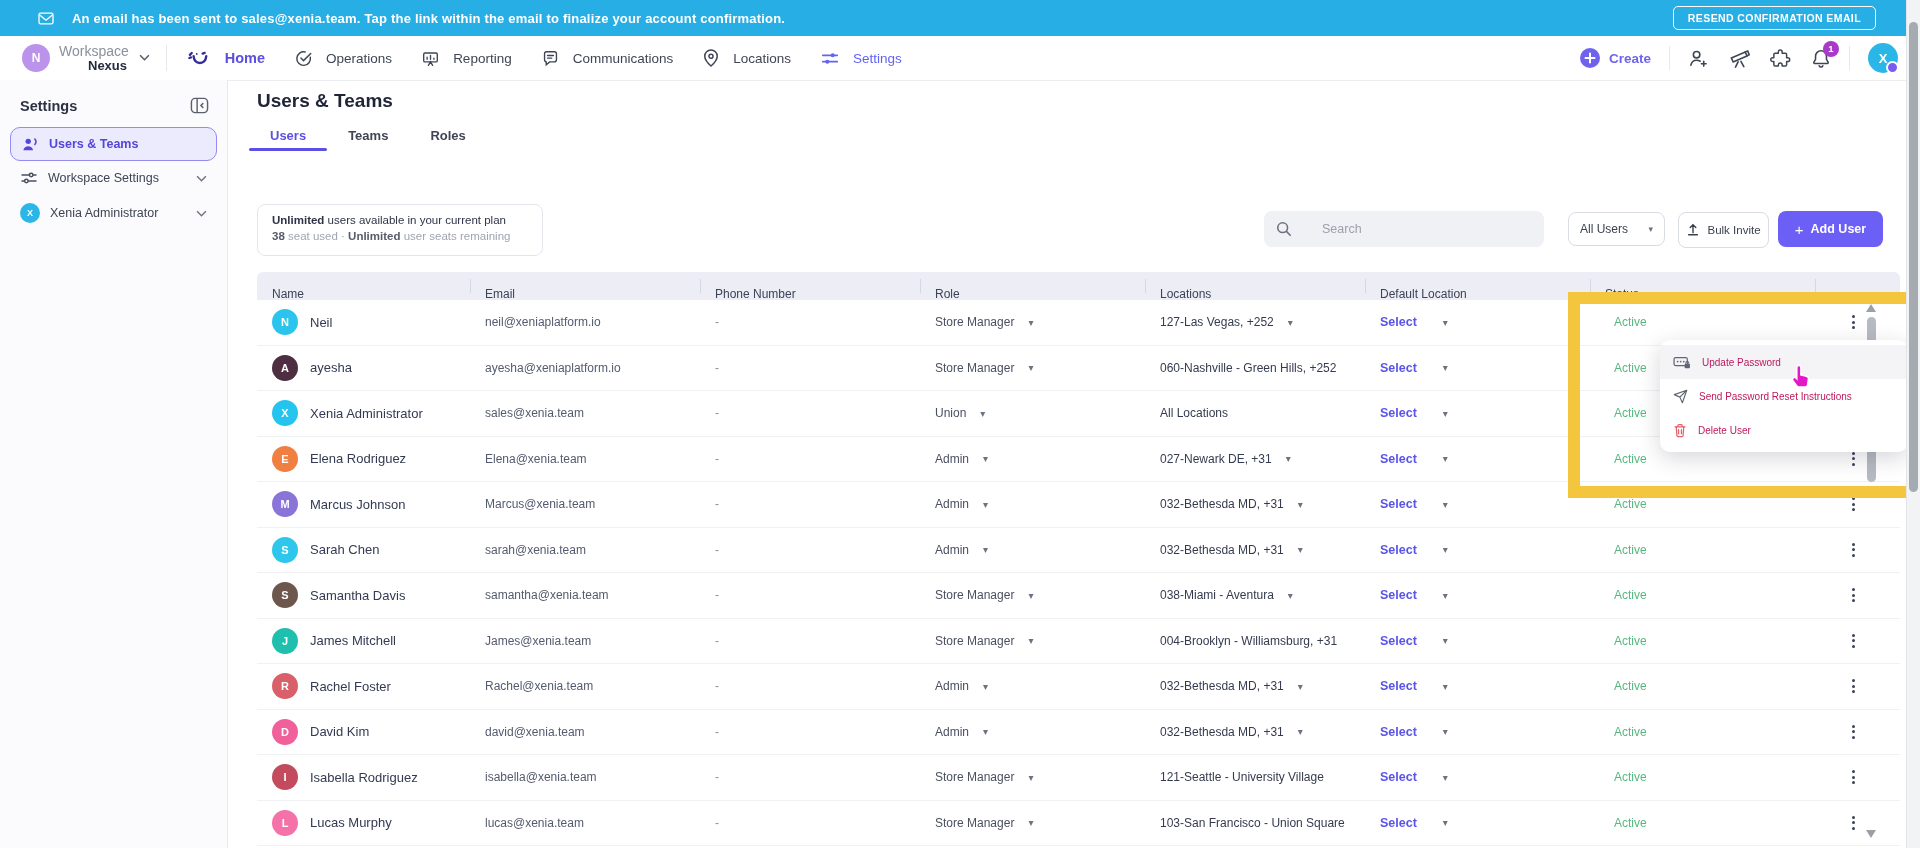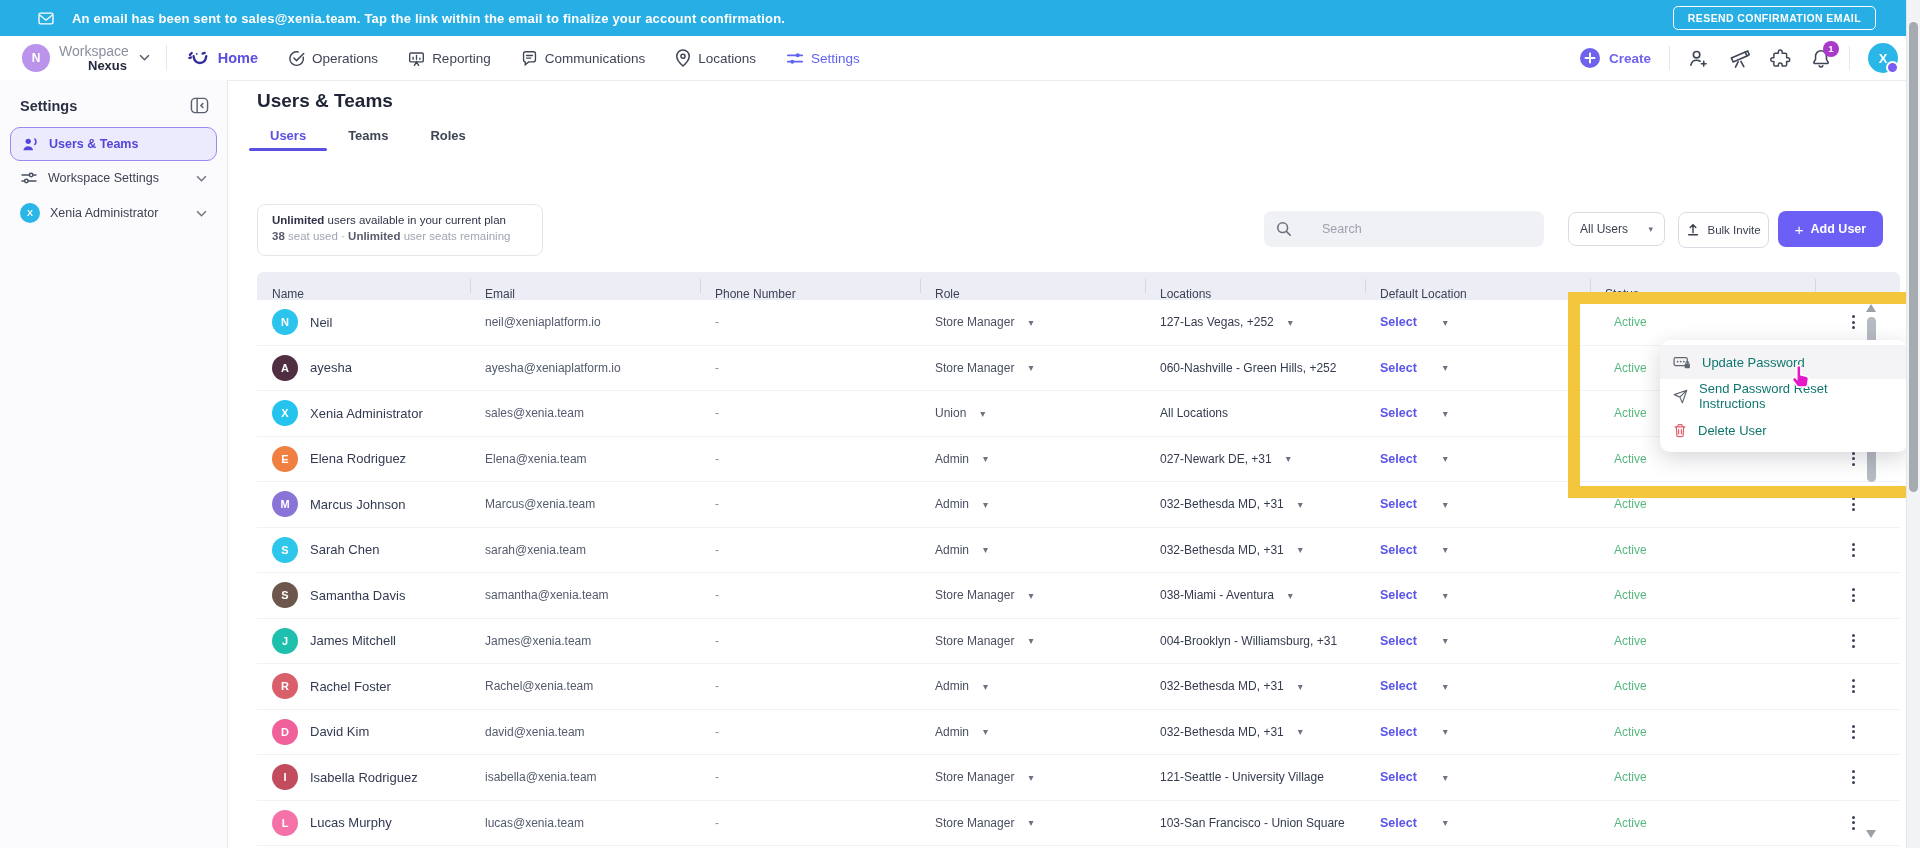--- a/index.html
+++ b/index.html
@@ -20,21 +20,21 @@
   .navbar{left:0;top:36px;width:1920px;height:44px;background:#fff;border-bottom:1px solid #ecedf1;
           display:flex;align-items:center;}
   .ws{display:flex;align-items:center;margin-left:22px;}
   .ws-avatar{width:28px;height:28px;border-radius:50%;background:#bb93ea;color:#fff;font-size:12px;
              font-weight:700;display:flex;align-items:center;justify-content:center;}
   .ws-txt{margin-left:9px;line-height:1.05;}
   .ws-label{font-size:14px;color:#8b909d;}
   .ws-name{font-size:13px;font-weight:700;color:#252b3d;padding-left:29px;}
   .nav-divider{width:1px;height:26px;background:#e7e8ec;margin:0 20px 0 16px;}
   .nav-items{display:flex;align-items:center;gap:30px;}
-  .nav-item{display:flex;align-items:center;gap:7px;font-size:13.5px;font-weight:500;color:#3f4555;justify-content:flex-end;}
+  .nav-item{display:flex;align-items:center;gap:14px;font-size:13.5px;font-weight:500;color:#3f4555;justify-content:flex-end;}
   .nav-item.brand .lbl{color:#5b4fe0;font-weight:700;font-size:14.5px;}
   .nav-item.current .lbl{color:#6163f2;}
   .nav-right{position:absolute;right:22px;top:0;height:44px;display:flex;align-items:center;gap:18px;}
   .create{display:flex;align-items:center;gap:8px;color:#6f63ee;font-size:13.5px;font-weight:600;}
   .vline{width:1px;height:24px;background:#e7e8ec;}
   .icon-group{display:flex;align-items:center;gap:20px;}
   .bell-wrap{position:relative;}
   .badge{position:absolute;top:-7px;right:-8px;width:16px;height:16px;border-radius:50%;
          background:#a939c9;color:#fff;font-size:9.5px;font-weight:700;display:flex;align-items:center;justify-content:center;}
   .user-avatar{width:30px;height:30px;border-radius:50%;background:#2ab7e8;color:#fff;font-size:13px;
@@ -111,22 +111,22 @@
           border-bottom:8px solid #9aa0a8;}
   .tbl-thumb{left:1867px;top:317px;width:9px;height:165px;background:#b6bac2;border-radius:5px;}
   .tbl-down{left:1866px;top:830px;width:0;height:0;border-left:5px solid transparent;border-right:5px solid transparent;
           border-top:8px solid #9aa0a8;}
 
   
   .hl-box{left:1568px;top:292px;width:430px;height:206px;border:12px solid #f4c63d;box-sizing:border-box;
           z-index:6;pointer-events:none;}
   .menu{left:1660px;top:340px;width:248px;background:#fff;border-radius:10px;z-index:7;
         box-shadow:0 6px 22px rgba(25,28,50,.18);padding:5px 0;}
-  .menu-item{height:34px;display:flex;align-items:center;gap:11px;padding:0 13px;font-size:13px;
-             font-weight:500;color:#0f766e;}
+  .menu-item{height:34px;display:flex;align-items:center;gap:11px;padding:0 13px;font-size:10px;
+             font-weight:500;color:#be185d;}
   .menu-item.hover{background:#f4f4f7;}
   .cursor{left:1788px;top:364px;z-index:9;}
 
   
   .pg-track{right:0;top:0;width:13px;height:848px;background:#f2f3f5;border-left:1px solid #e3e5e9;z-index:10;}
   .pg-thumb{position:absolute;left:2px;top:22px;width:9px;height:470px;border-radius:5px;background:#a6abb2;}
 </style>
 </head>
 <body>
 

